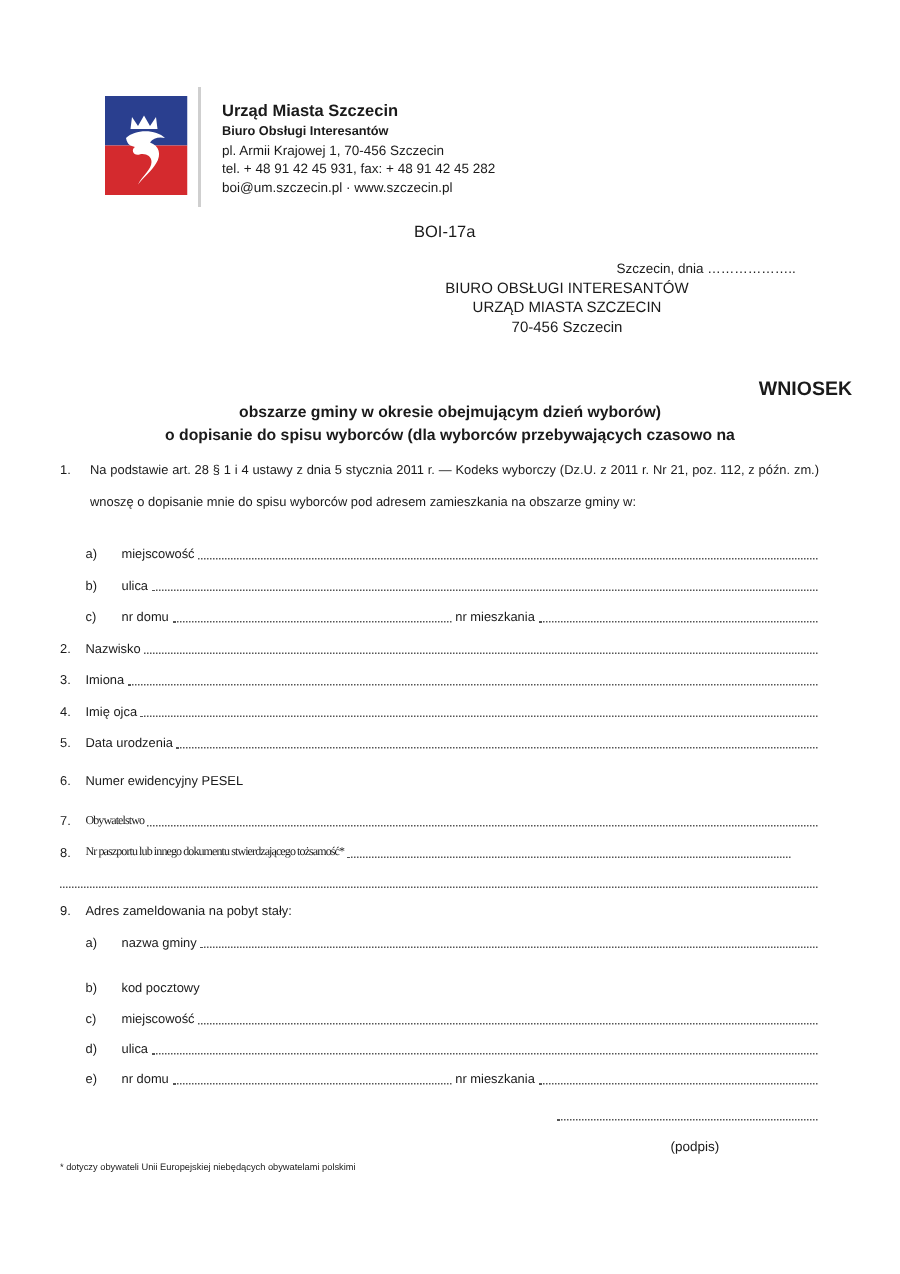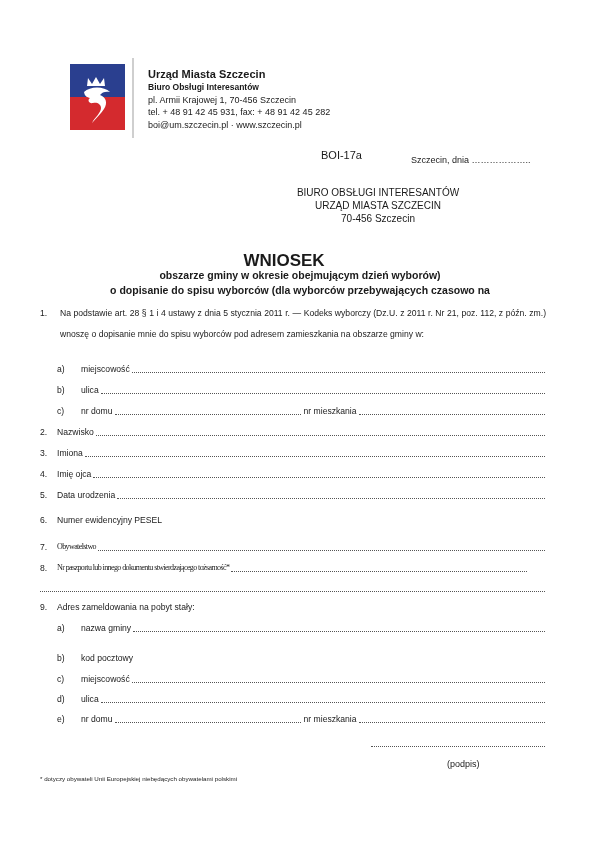--- a/index.html
+++ b/index.html
@@ -8,24 +8,24 @@
   .abs { position:absolute; }
   
   .logo { left:70px; top:64px; width:55px; height:66px; overflow:hidden; }
   .logo .blue { position:absolute; left:0; top:0; width:55px; height:33px; background:#2a3f8f; }
   .logo .red { position:absolute; left:0; top:33px; width:55px; height:33px; background:#d42a2e; }
   .logo svg { position:absolute; left:0; top:0; }
   .vrule { left:132px; top:58px; width:2px; height:80px; background:#cfcfcf; }
   .org { left:148px; top:67px; font-size:9px; line-height:12.5px; }
   .org .name { font-weight:bold; font-size:11px; line-height:14px; }
   .org .dept { font-weight:bold; font-size:8.5px; }
-  .code { left:276px; top:149px; font-size:11px;margin-left:45px; }
-  .datebox { left:411px; top:155px; font-size:9px; }
+  .code { left:276px; top:149px; font-size:11px; }
+  .datebox { left:411px; top:174px; font-size:9px; }
   .addr { left:284px; top:186px; width:188px; text-align:center; font-size:10px; line-height:13px; }
-  .title { left:0; width:568px; top:251px; text-align:center; font-weight:bold; font-size:17px; }
+  .title { left:0; width:568px; top:251px; text-align:right; font-weight:bold; font-size:13px; }
   .subtitle { left:40px; width:520px; top:268px; text-align:center; font-weight:bold; font-size:10.5px; line-height:15px; }
   
   .para { left:40px; top:303px; width:506px; font-size:8.6px; line-height:21px; }
   .para .num { position:absolute; left:0; }
   .para .txt { display:block; margin-left:20px; text-align:justify; }
   .row { position:absolute; font-size:8.6px; height:12px; line-height:12px; display:flex; align-items:flex-end; }
   .row .lbl { white-space:nowrap;text-align:right; }
   .row .num { width:17px; flex:none; }
   .row .letter { width:24px; flex:none; }
   .dots { flex:1; border-bottom:1px dotted #555; margin:0 0 2px 2px; height:0; }

